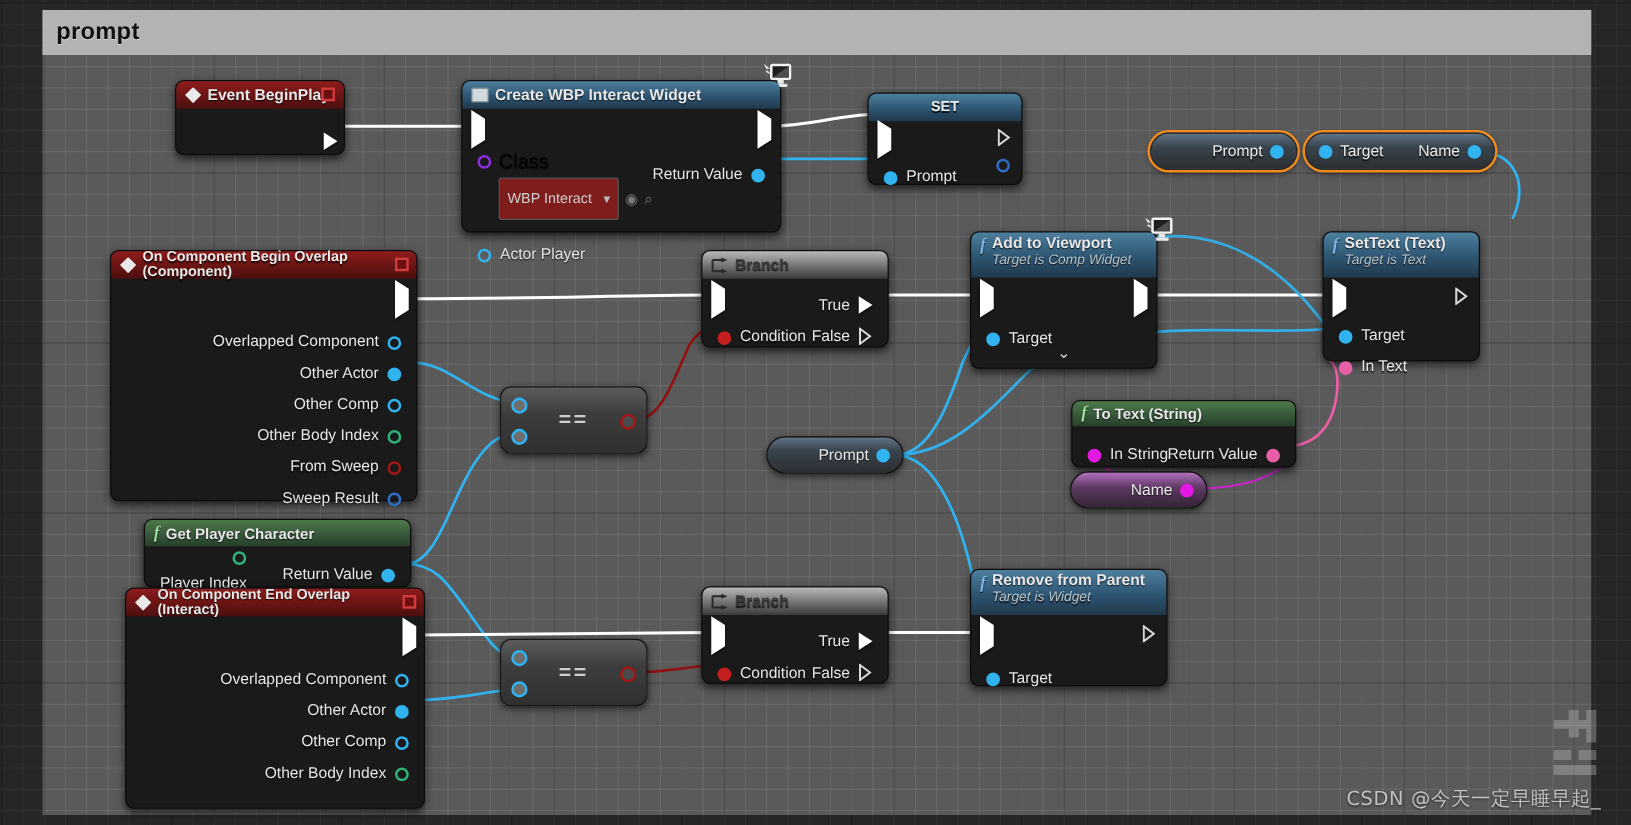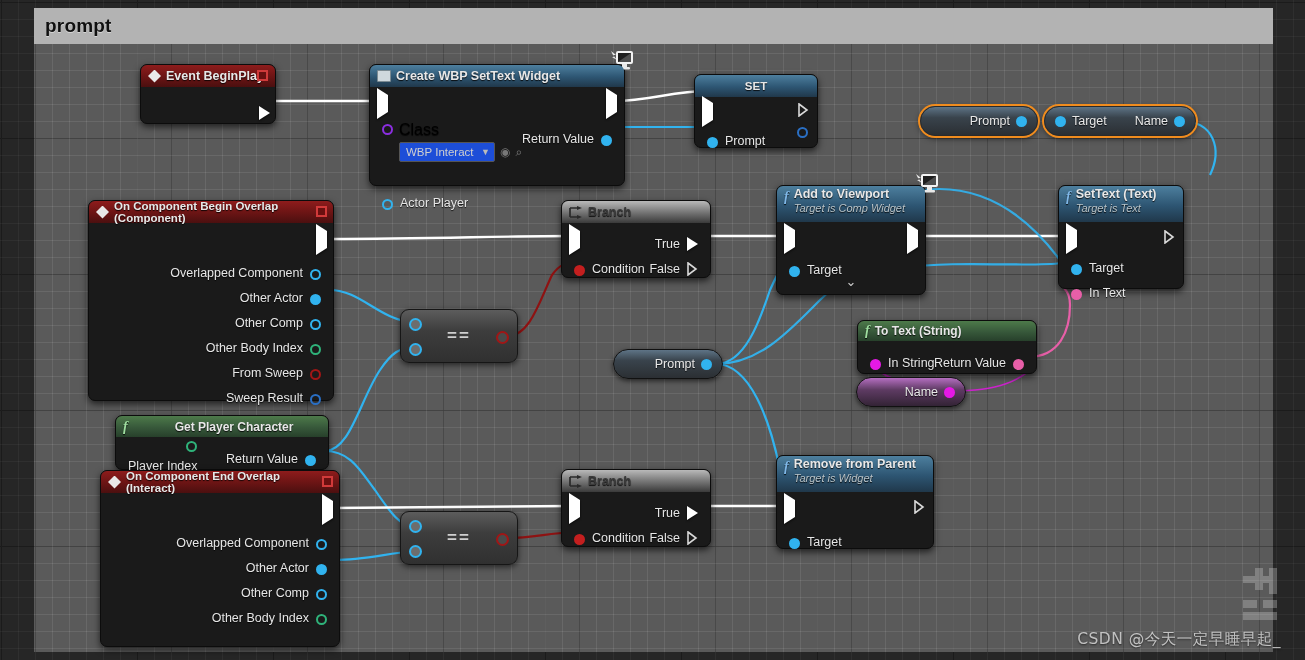--- a/index.html
+++ b/index.html
@@ -140,22 +140,22 @@
 
   .small-sq {
     width: 11px; height: 11px;
     border: 2px solid #d13a3a; background: #6a1010;
     flex: none;
   }
 
   
   .combo {
     display: inline-flex; align-items: center;
-    background: #1d4ed8; border: 1px solid #555;
-    height: 20px; border-radius: 2px;
+    background: #7f1d1d; border: 1px solid #555;
+    height: 34px; border-radius: 2px;
     padding: 0 4px 0 6px;
     font-size: 11.5px; color: #cfcfcf;
     min-width: 96px; justify-content: space-between;
   }
   .combo .chev { margin-left: 6px; font-size: 9px; color: #bbb; }
   .mini-icon { color: #777; font-size: 12px; margin-left: 5px; }
   .int-box {
     display: inline-block; background: #1f1f1f;
     border: 1px solid #4b4b4b; border-radius: 2px;
     color: #dcdcdc; font-size: 11.5px;
@@ -264,21 +264,21 @@
     <svg class="monitor" style="right:-12px; top:-16px;" viewBox="0 0 28 24">
       <path d="M3 2 L8 6 L5 6 L9 11 L4 8 L6 8 Z" fill="#e9e9e9"></path>
       <rect x="8" y="2" width="17" height="13" rx="2" fill="#f2f2f2"></rect>
       <path d="M10 4 L23 4 L23 13 L10 13 Z" fill="#1d1d1d"></path>
       <path d="M10 13 L23 4 L23 13 Z" fill="#4d4d4d"></path>
       <rect x="14" y="15" width="5" height="3" fill="#e9e9e9"></rect>
       <rect x="11" y="18" width="11" height="2.5" rx="1" fill="#e9e9e9"></rect>
     </svg>
     <div class="hdr hdr-blue">
       <span style="width:14px;height:12px;background:#cfd8dd;border:1px solid #7b8a92;border-radius:1px;display:inline-block;"></span>
-      <span>Create WBP SetText Widget</span>
+      <span>Create WBP Interact Widget</span>
     </div>
     <div class="body" style="height:98px; position:relative;">
       <div style="position:absolute; left:7px; top:8px;">
         <span class="exec"></span>
       </div>
       <div style="position:absolute; right:7px; top:8px;">
         <span class="exec"></span>
       </div>
       <div style="position:absolute; left:12px; top:34px; display:flex; align-items:flex-start; gap:6px;">
         <span class="dot hollow c-purple" style="margin-top:3px;"></span>
@@ -535,21 +535,21 @@
   </div>
 
   <div class="pill magenta" style="left:856px; top:377px; width:110px;">
     <span class="ptxt">Name</span>
     <span class="dot filled c-magenta"></span>
   </div>
 
   <div class="node" style="left:115px; top:415px; width:214px;">
     <div class="hdr hdr-green" style="height:21px;">
       <span class="f-icon" style="color:#9fdfa0;">f</span>
-      <span style="font-size:12px;margin-left:42px;">Get Player Character</span>
+      <span style="font-size:12px;">Get Player Character</span>
     </div>
     <div class="body" style="height:32px; position:relative;">
       <div class="pinrow" style="position:absolute; left:3px; top:4px; gap:7px;flex-direction:column;">
         <span class="dot hollow c-green"></span>
         <span class="pin-label">Player Index</span>
         <span class="int-box">0</span>
       </div>
       <div class="pinrow right" style="position:absolute; right:3px; top:4px; gap:7px;">
         <span class="pin-label">Return Value</span>
         <span class="dot filled c-blue"></span>

